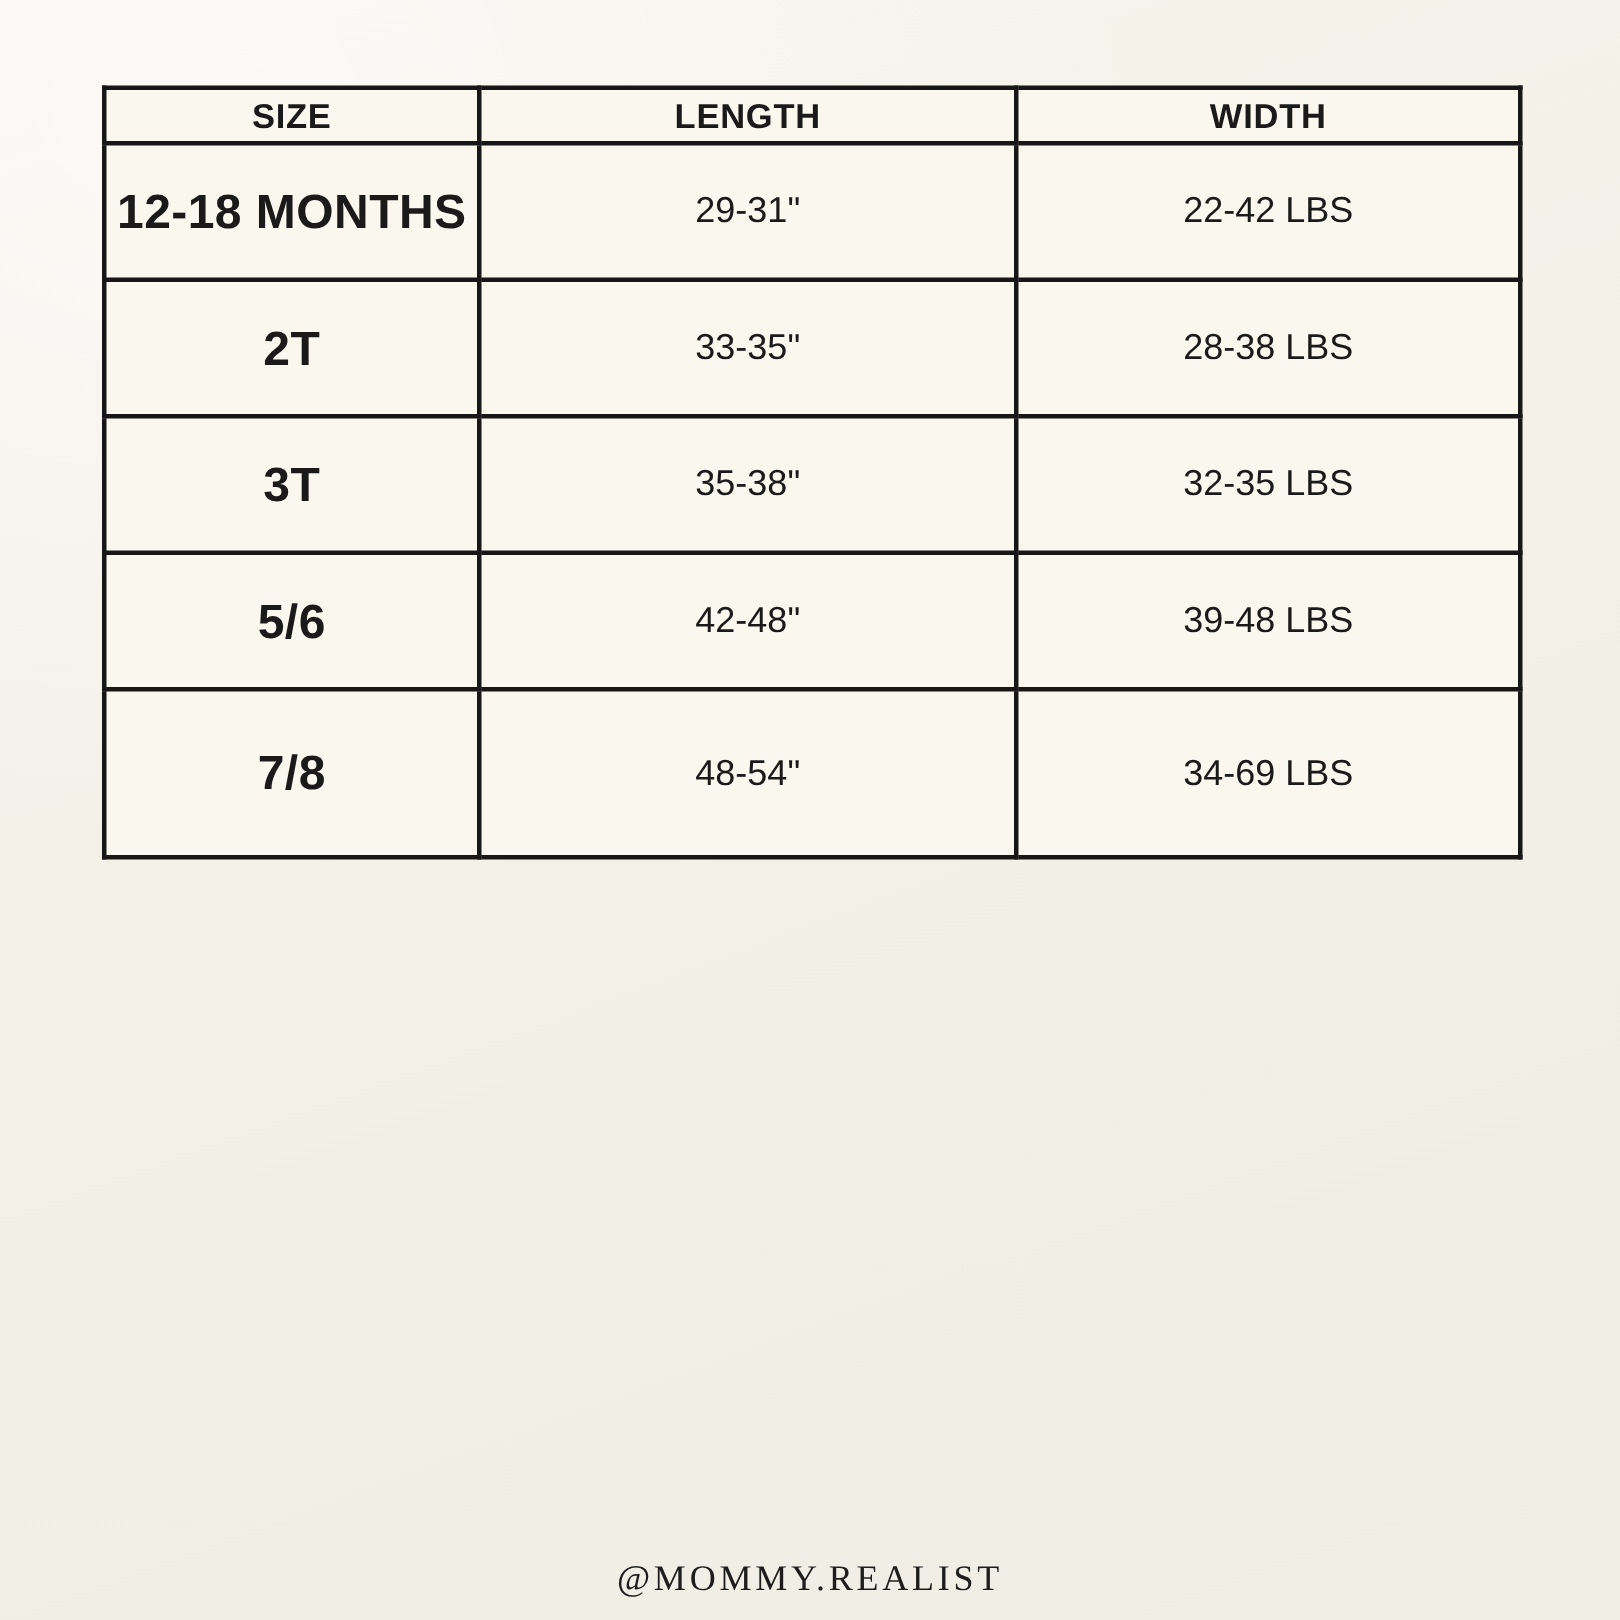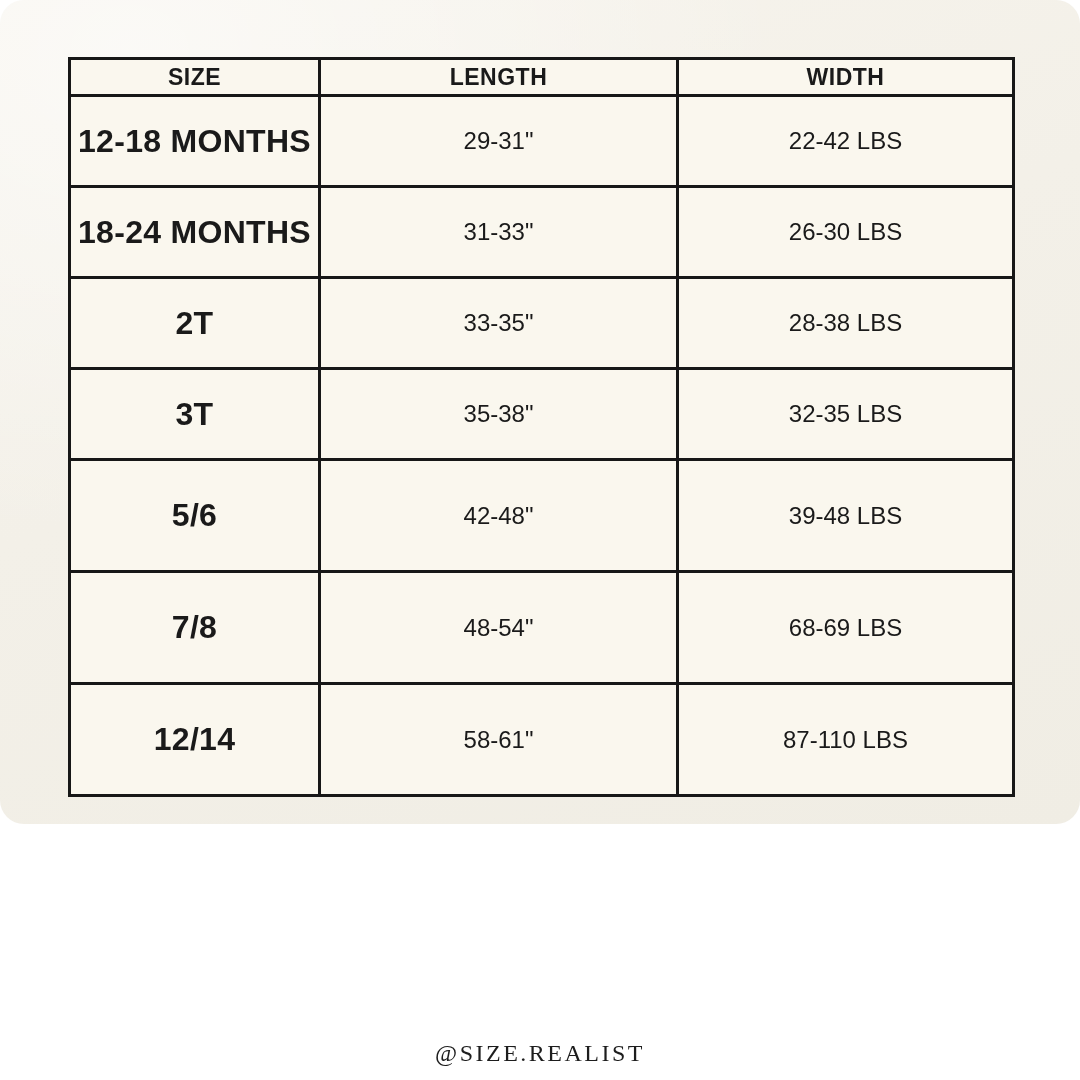--- a/index.html
+++ b/index.html
@@ -7,26 +7,25 @@
   html, body {
     width: 1080px;
     height: 1080px;
     overflow: hidden;
     font-family: "Liberation Sans", sans-serif;
   }
 
   .canvas {
     position: relative;
     width: 1080px;
-    height: 824px;
+    height: 1080px;
     
     background:
       radial-gradient(1200px 900px at 12% 6%, rgba(255,255,255,0.55), rgba(255,255,255,0) 55%),
       linear-gradient(160deg, #f7f4ed 0%, #f3f0e8 45%, #f0ede4 100%);
-    border-radius: 24px;
   }
 
   table.size-chart {
     position: absolute;
     left: 68px;
     top: 57px;
     width: 944px;
     border-collapse: collapse;
     table-layout: fixed;
     background: #faf7ee;
@@ -97,47 +96,37 @@
         <th>WIDTH</th>
       </tr>
     </thead>
     <tbody>
       <tr>
         <td class="size-cell">12-18 MONTHS</td>
         <td class="value-cell">29-31"</td>
         <td class="value-cell">22-42 LBS</td>
       </tr>
       <tr>
-        <td class="size-cell">18-24 MONTHS</td>
-        <td class="value-cell">31-33"</td>
-        <td class="value-cell">26-30 LBS</td>
-      </tr>
-      <tr>
         <td class="size-cell">2T</td>
         <td class="value-cell">33-35"</td>
         <td class="value-cell">28-38 LBS</td>
       </tr>
       <tr>
         <td class="size-cell">3T</td>
         <td class="value-cell">35-38"</td>
         <td class="value-cell">32-35 LBS</td>
       </tr>
       <tr>
         <td class="size-cell">5/6</td>
         <td class="value-cell">42-48"</td>
         <td class="value-cell">39-48 LBS</td>
       </tr>
       <tr>
         <td class="size-cell">7/8</td>
         <td class="value-cell">48-54"</td>
-        <td class="value-cell">68-69 LBS</td>
-      </tr>
-      <tr>
-        <td class="size-cell">12/14</td>
-        <td class="value-cell">58-61"</td>
-        <td class="value-cell">87-110 LBS</td>
+        <td class="value-cell">34-69 LBS</td>
       </tr>
     </tbody>
   </table>
 
-  <div class="caption">@SIZE.REALIST</div>
+  <div class="caption">@MOMMY.REALIST</div>
 
 </div>
 
 </body></html>

